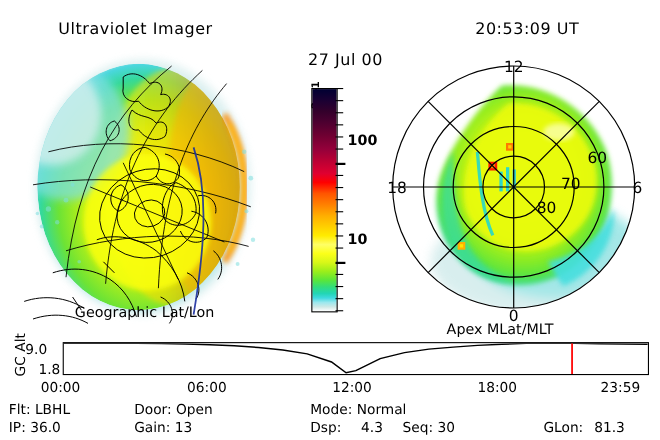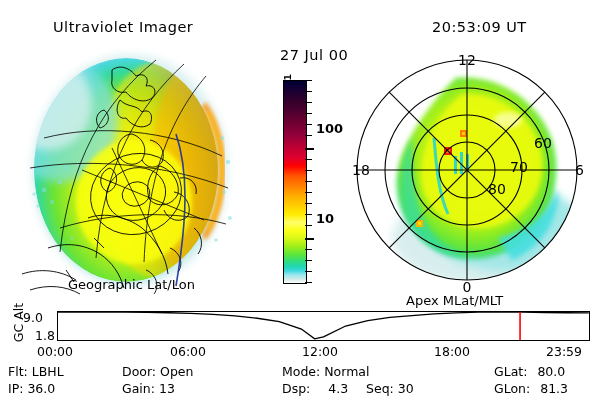--- a/index.html
+++ b/index.html
@@ -369,23 +369,19 @@
     <div class="cell r2 c3">
       <span class="k">Dsp:</span>
       <span style="margin-left:14px">4.3</span>
     </div>
 
     <div class="cell r2 c4">
       <span class="k">Seq:</span>
       <span>30</span>
     </div>
 
-    <div class="cell r1 c5">
-      <span class="k">GLat:</span>
-      <span style="margin-left:6px">80.0</span>
-    </div>
     <div class="cell r2 c5">
       <span class="k">GLon:</span>
       <span style="margin-left:6px">81.3</span>
     </div>
   </div>
 
 </div>
 
 </body></html>

